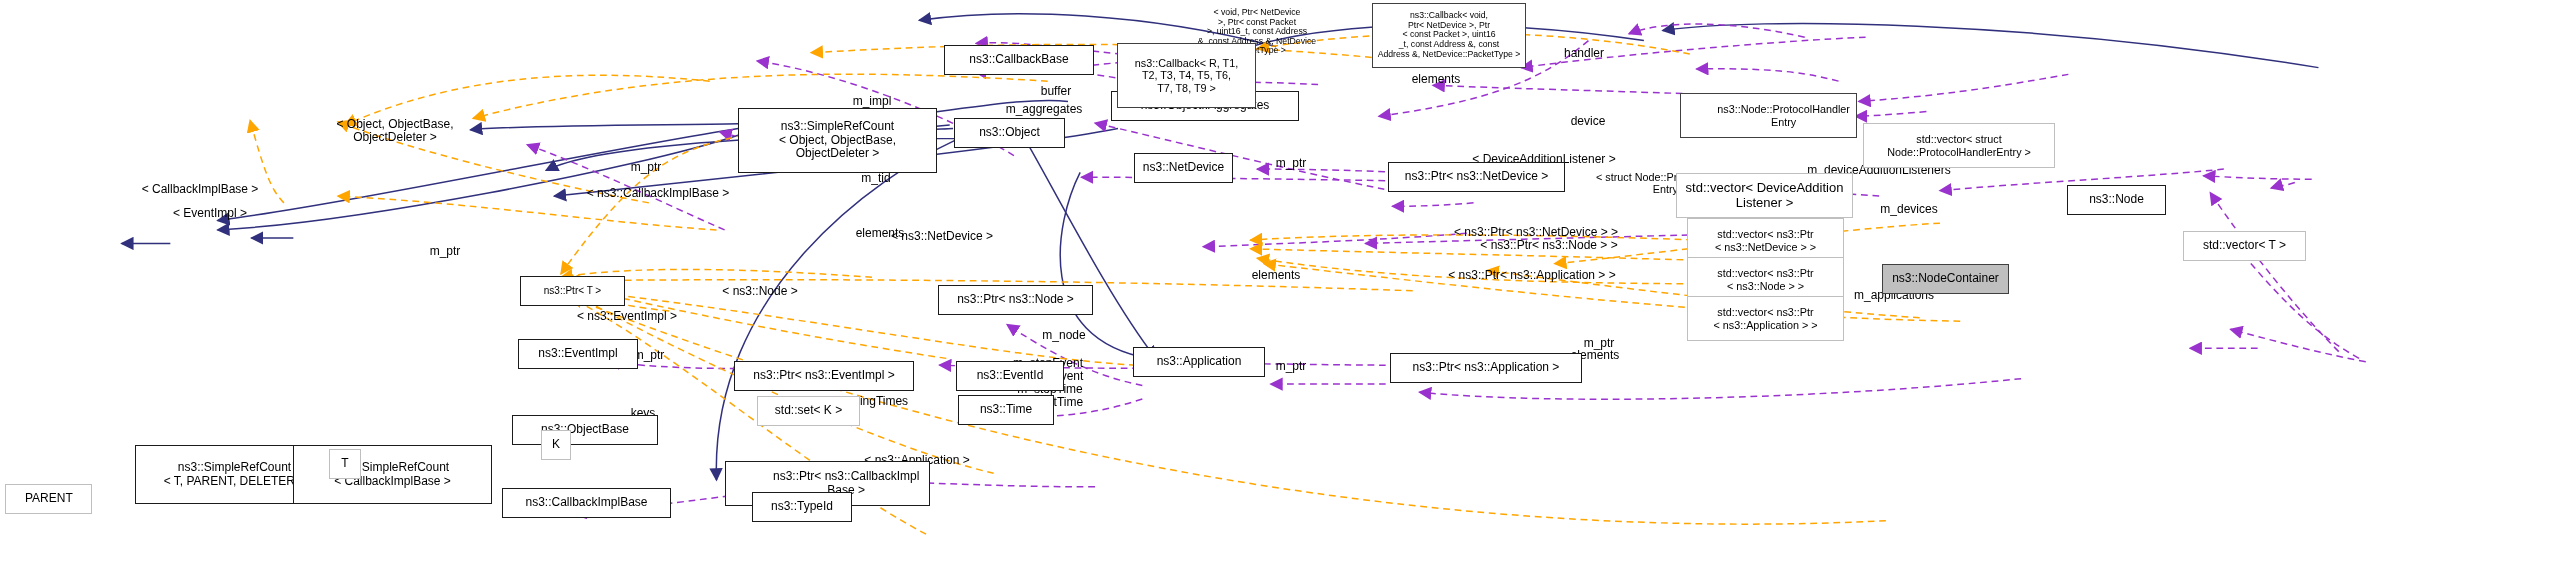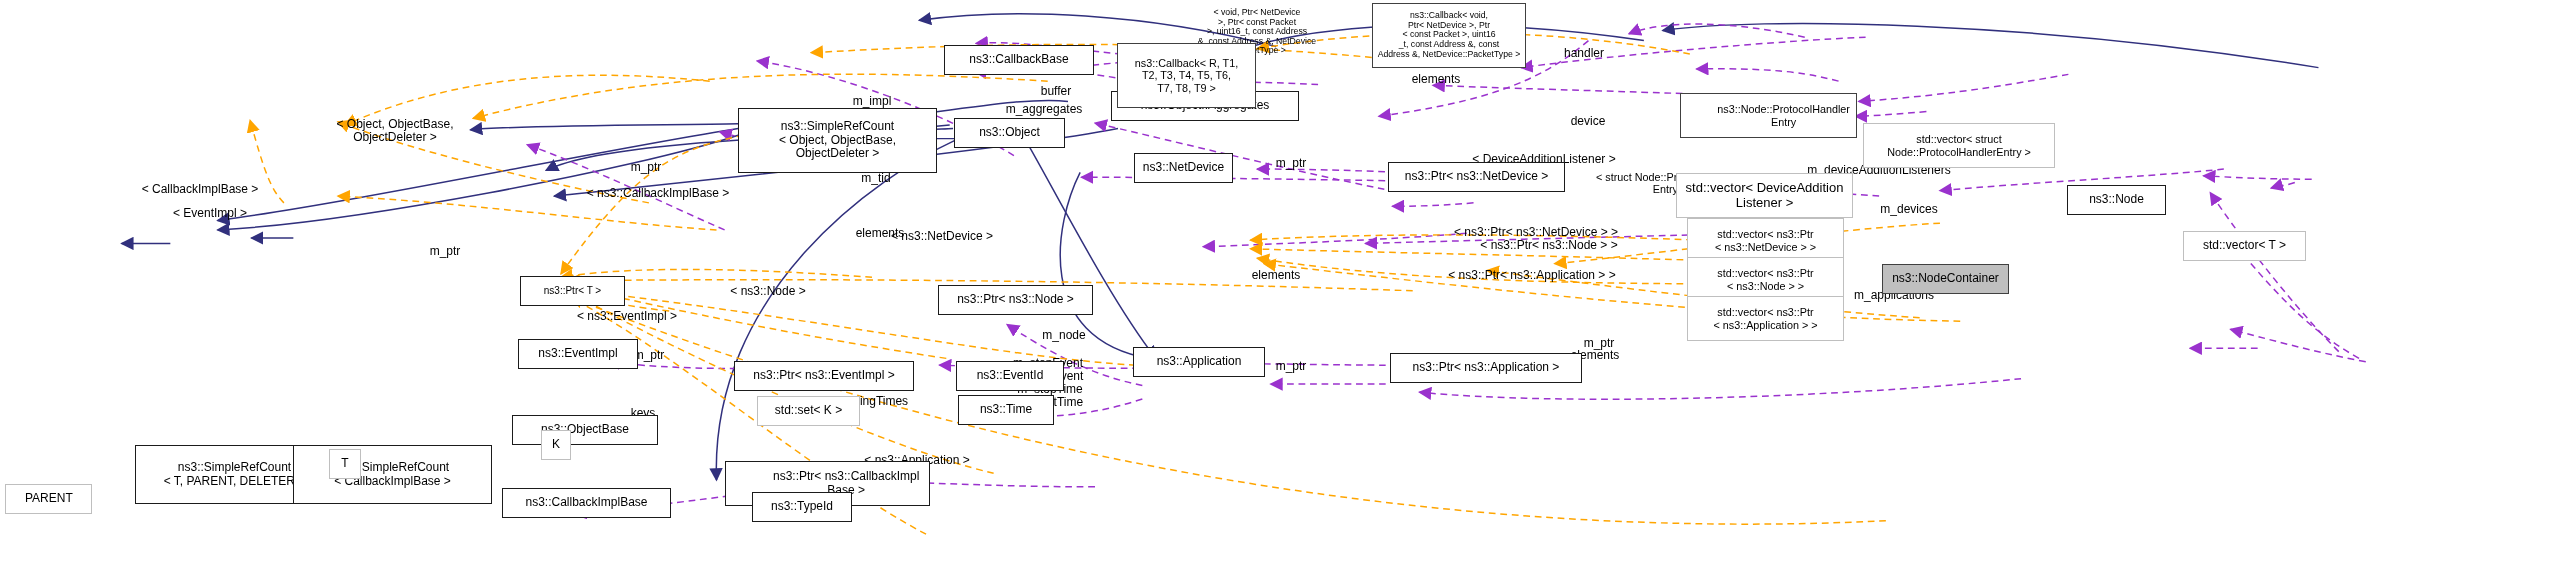--- a/index.html
+++ b/index.html
@@ -229,21 +229,21 @@
       <div class="edge-label" style="left: 1879px; top: 164px; font-size: 12px; transform: translateX(-50%);">m_deviceAdditionListeners</div>
       <div class="edge-label" style="left: 880px; top: 227px; font-size: 12px; transform: translateX(-50%);">elements</div>
       <div class="edge-label" style="left: 942px; top: 230px; font-size: 12px; transform: translateX(-50%);">&lt; ns3::NetDevice &gt;</div>
       <div class="edge-label" style="left: 1536px; top: 226px; font-size: 12px; transform: translateX(-50%);">&lt; ns3::Ptr&lt; ns3::NetDevice &gt; &gt;</div>
       <div class="edge-label" style="left: 1549px; top: 239px; font-size: 12px; transform: translateX(-50%);">&lt; ns3::Ptr&lt; ns3::Node &gt; &gt;</div>
       <div class="edge-label" style="left: 1532px; top: 269px; font-size: 12px; transform: translateX(-50%);">&lt; ns3::Ptr&lt; ns3::Application &gt; &gt;</div>
       <div class="edge-label" style="left: 1909px; top: 203px; font-size: 12px; transform: translateX(-50%);">m_devices</div>
       <div class="edge-label" style="left: 1810px; top: 265px; font-size: 12px; transform: translateX(-50%);">m_nodes</div>
       <div class="edge-label" style="left: 1894px; top: 289px; font-size: 12px; transform: translateX(-50%);">m_applications</div>
       <div class="edge-label" style="left: 445px; top: 245px; font-size: 12px; transform: translateX(-50%);">m_ptr</div>
-      <div class="edge-label" style="left: 760px; top: 285px; font-size: 12px; transform: translateX(-50%); margin-left: 8px;">&lt; ns3::Node &gt;</div>
+      <div class="edge-label" style="left: 760px; top: 285px; font-size: 12px; transform: translateX(-50%);">&lt; ns3::Node &gt;</div>
       <div class="edge-label" style="left: 627px; top: 310px; font-size: 12px; transform: translateX(-50%);">&lt; ns3::EventImpl &gt;</div>
       <div class="edge-label" style="left: 1276px; top: 269px; font-size: 12px; transform: translateX(-50%);">elements</div>
       <div class="edge-label" style="left: 649px; top: 349px; font-size: 12px; transform: translateX(-50%);">m_ptr</div>
       <div class="edge-label" style="left: 864px; top: 365px; font-size: 12px; transform: translateX(-50%);">m_eventImpl</div>
       <div class="edge-label" style="left: 1064px; top: 329px; font-size: 12px; transform: translateX(-50%);">m_node</div>
       <div class="edge-label" style="left: 1048px; top: 357px; font-size: 12px; transform: translateX(-50%);">m_stopEvent
 m_startEvent</div>
       <div class="edge-label" style="left: 1050px; top: 383px; font-size: 12px; transform: translateX(-50%);">m_stopTime
 m_startTime</div>
       <div class="edge-label" style="left: 1291px; top: 360px; font-size: 12px; transform: translateX(-50%);">m_ptr</div>

